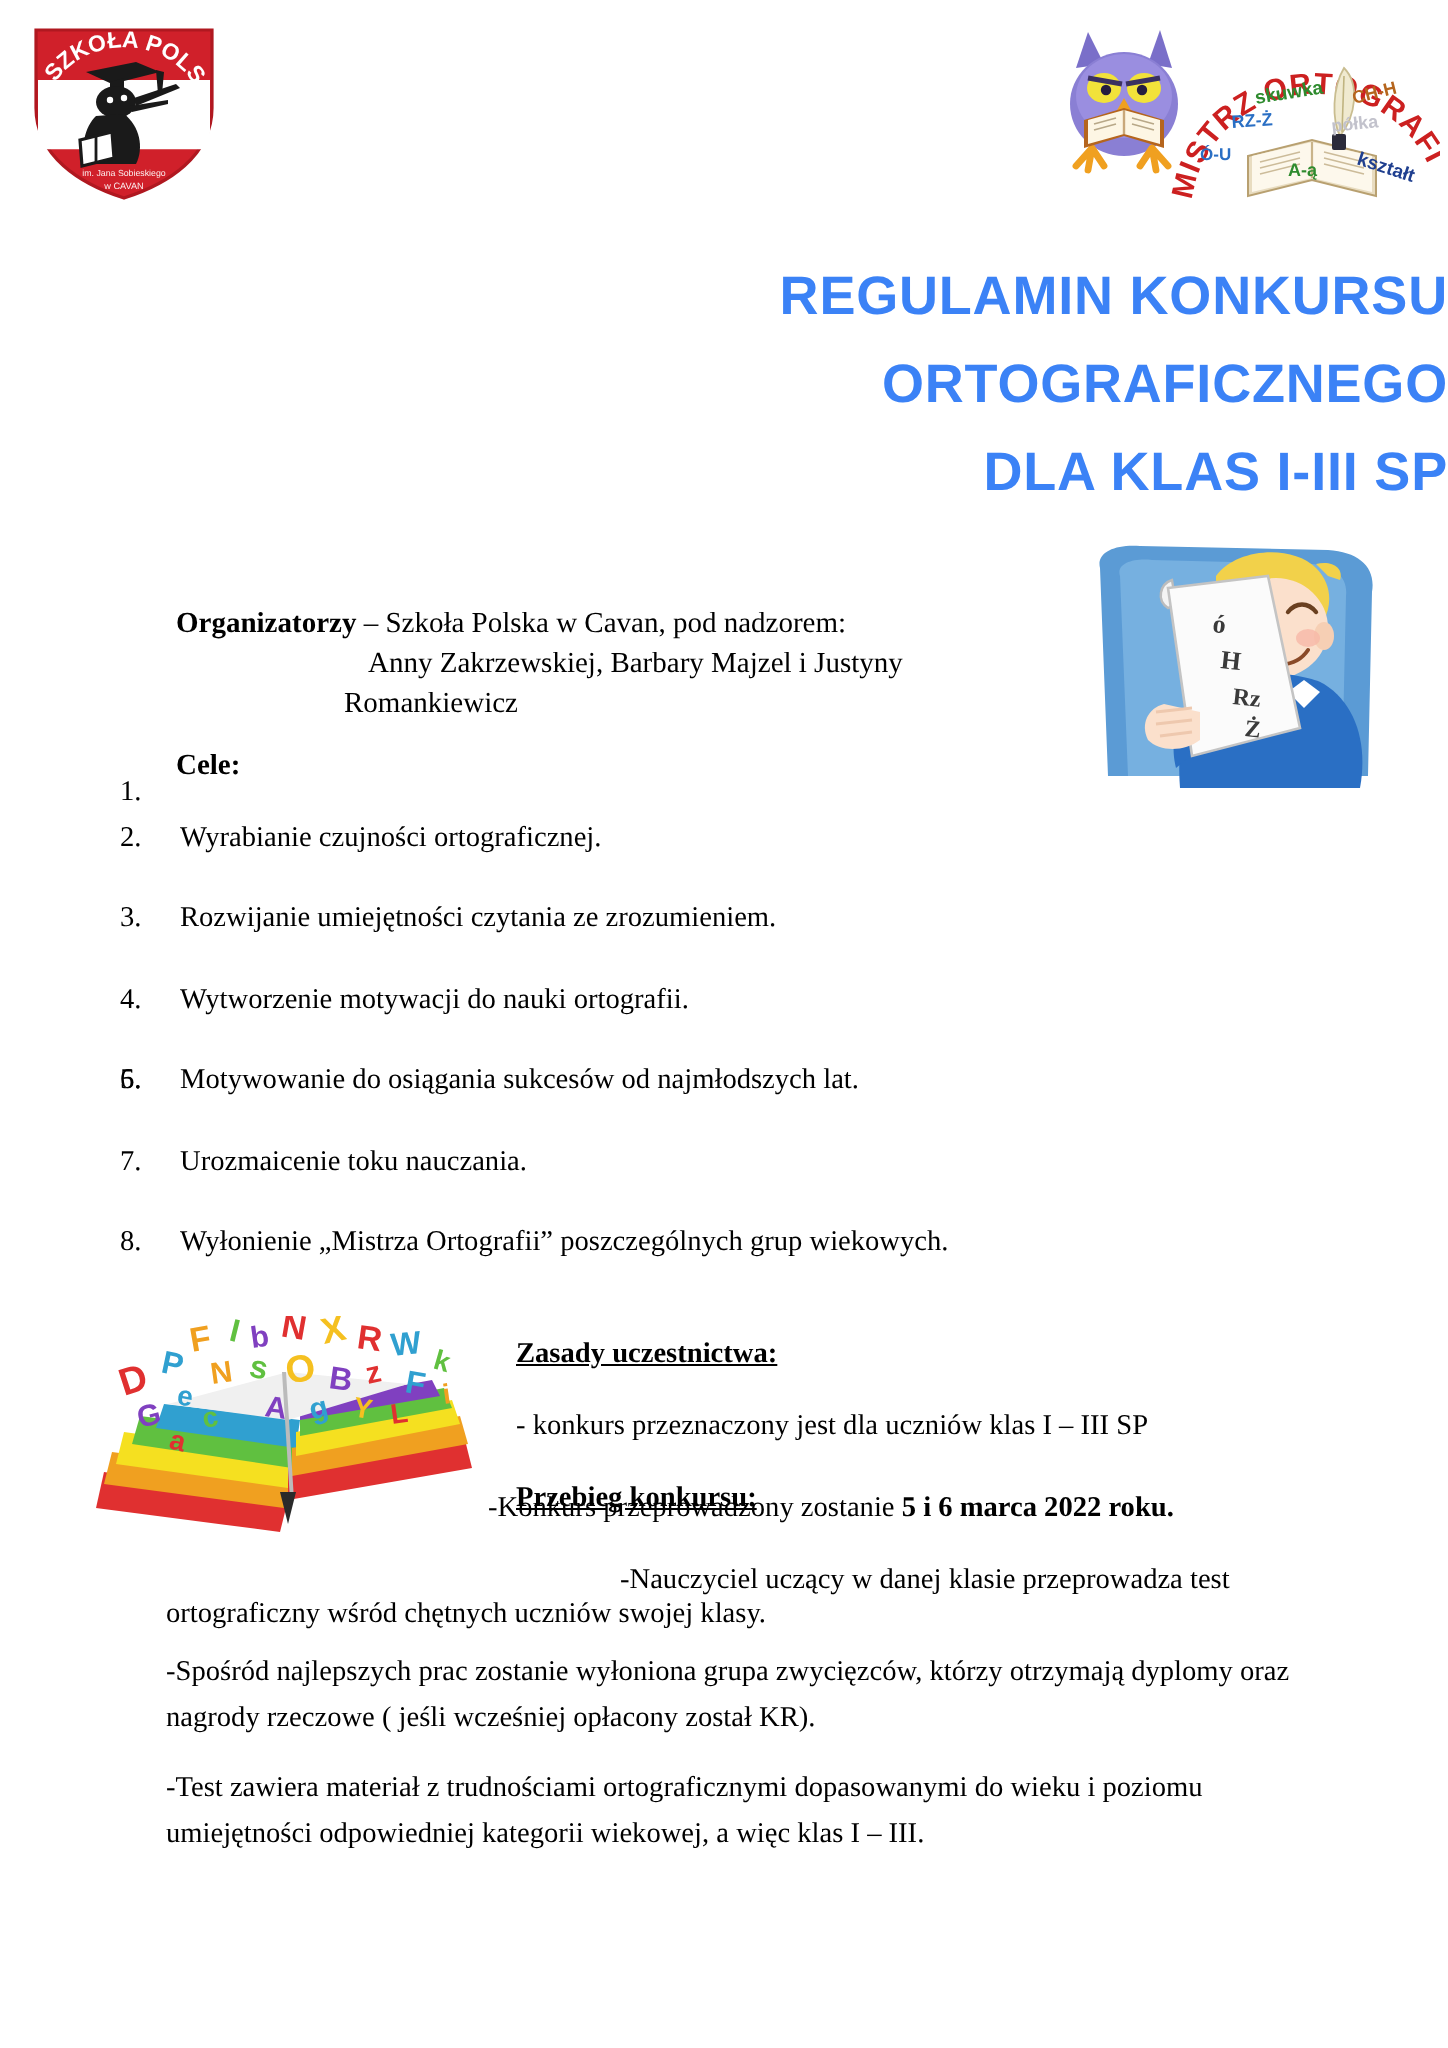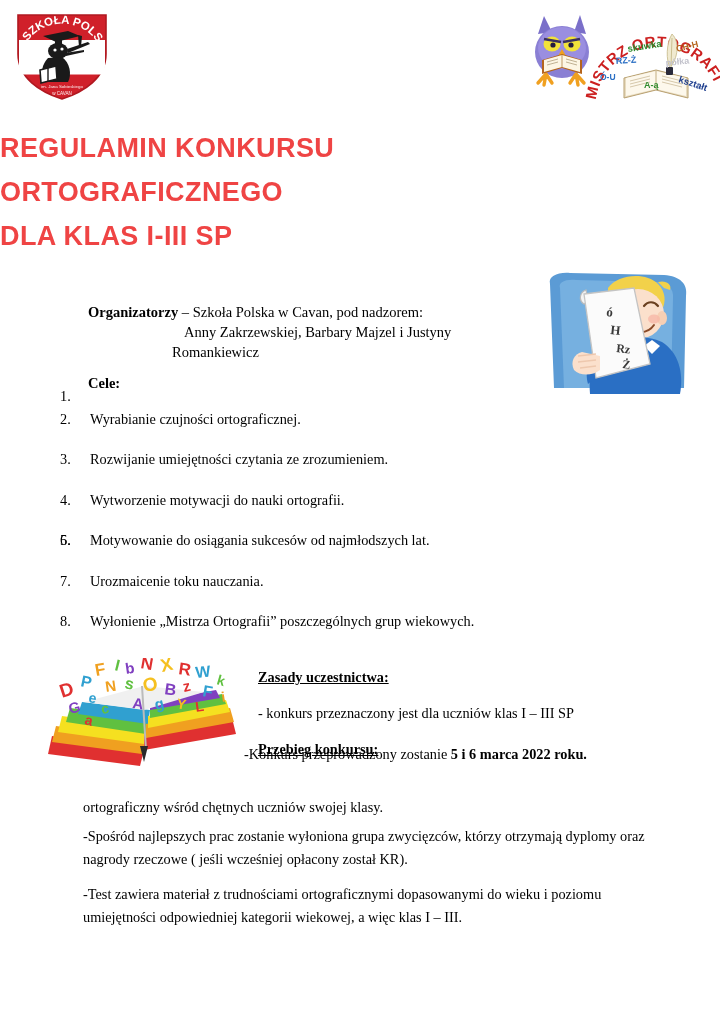--- a/index.html
+++ b/index.html
@@ -33,27 +33,27 @@
     width: 196px;
     height: 104px;
   }
 
   
   .title-block {
     position: absolute;
     left: 0;
     top: 126px;
     width: 724px;
-    text-align: left;
+    text-align: right;
     font-family: "Liberation Sans", "DejaVu Sans", sans-serif;
     font-weight: bold;
     font-size: 27px;
     letter-spacing: 0.4px;
     line-height: 44px;
-    color: #ef4444;
+    color: #3b82f6;
   }
   .title-line { display: block; white-space: nowrap; }
 
   
   .boy-img {
     position: absolute;
     left: 534px;
     top: 268px;
     width: 172px;
     height: 128px;
@@ -406,20 +406,23 @@
   <div class="rules">
     <div class="h">Zasady uczestnictwa:</div>
     <div class="p">- konkurs przeznaczony jest dla uczniów klas I – III SP</div>
     <div class="h">Przebieg konkursu:</div>
   </div>
 
   <div class="rules2">
     <div class="p">
       <span>-Konkurs przeprowadzony zostanie </span><b>5 i 6 marca 2022 roku.</b>
     </div>
+    <div>
+      <span class="indent-tab"></span><span>-Nauczyciel uczący w danej klasie przeprowadza test</span>
+    </div>
   </div>
 
   <div class="wrapline">ortograficzny wśród chętnych uczniów swojej klasy.</div>
 
   <div class="closing">
     <div class="p">-Spośród najlepszych prac zostanie wyłoniona grupa zwycięzców, którzy otrzymają dyplomy oraz nagrody rzeczowe ( jeśli wcześniej opłacony został KR).</div>
     <div class="p">-Test zawiera materiał z trudnościami ortograficznymi dopasowanymi do wieku i poziomu umiejętności odpowiedniej kategorii wiekowej, a więc klas I – III.</div>
   </div>
 
 </div>

